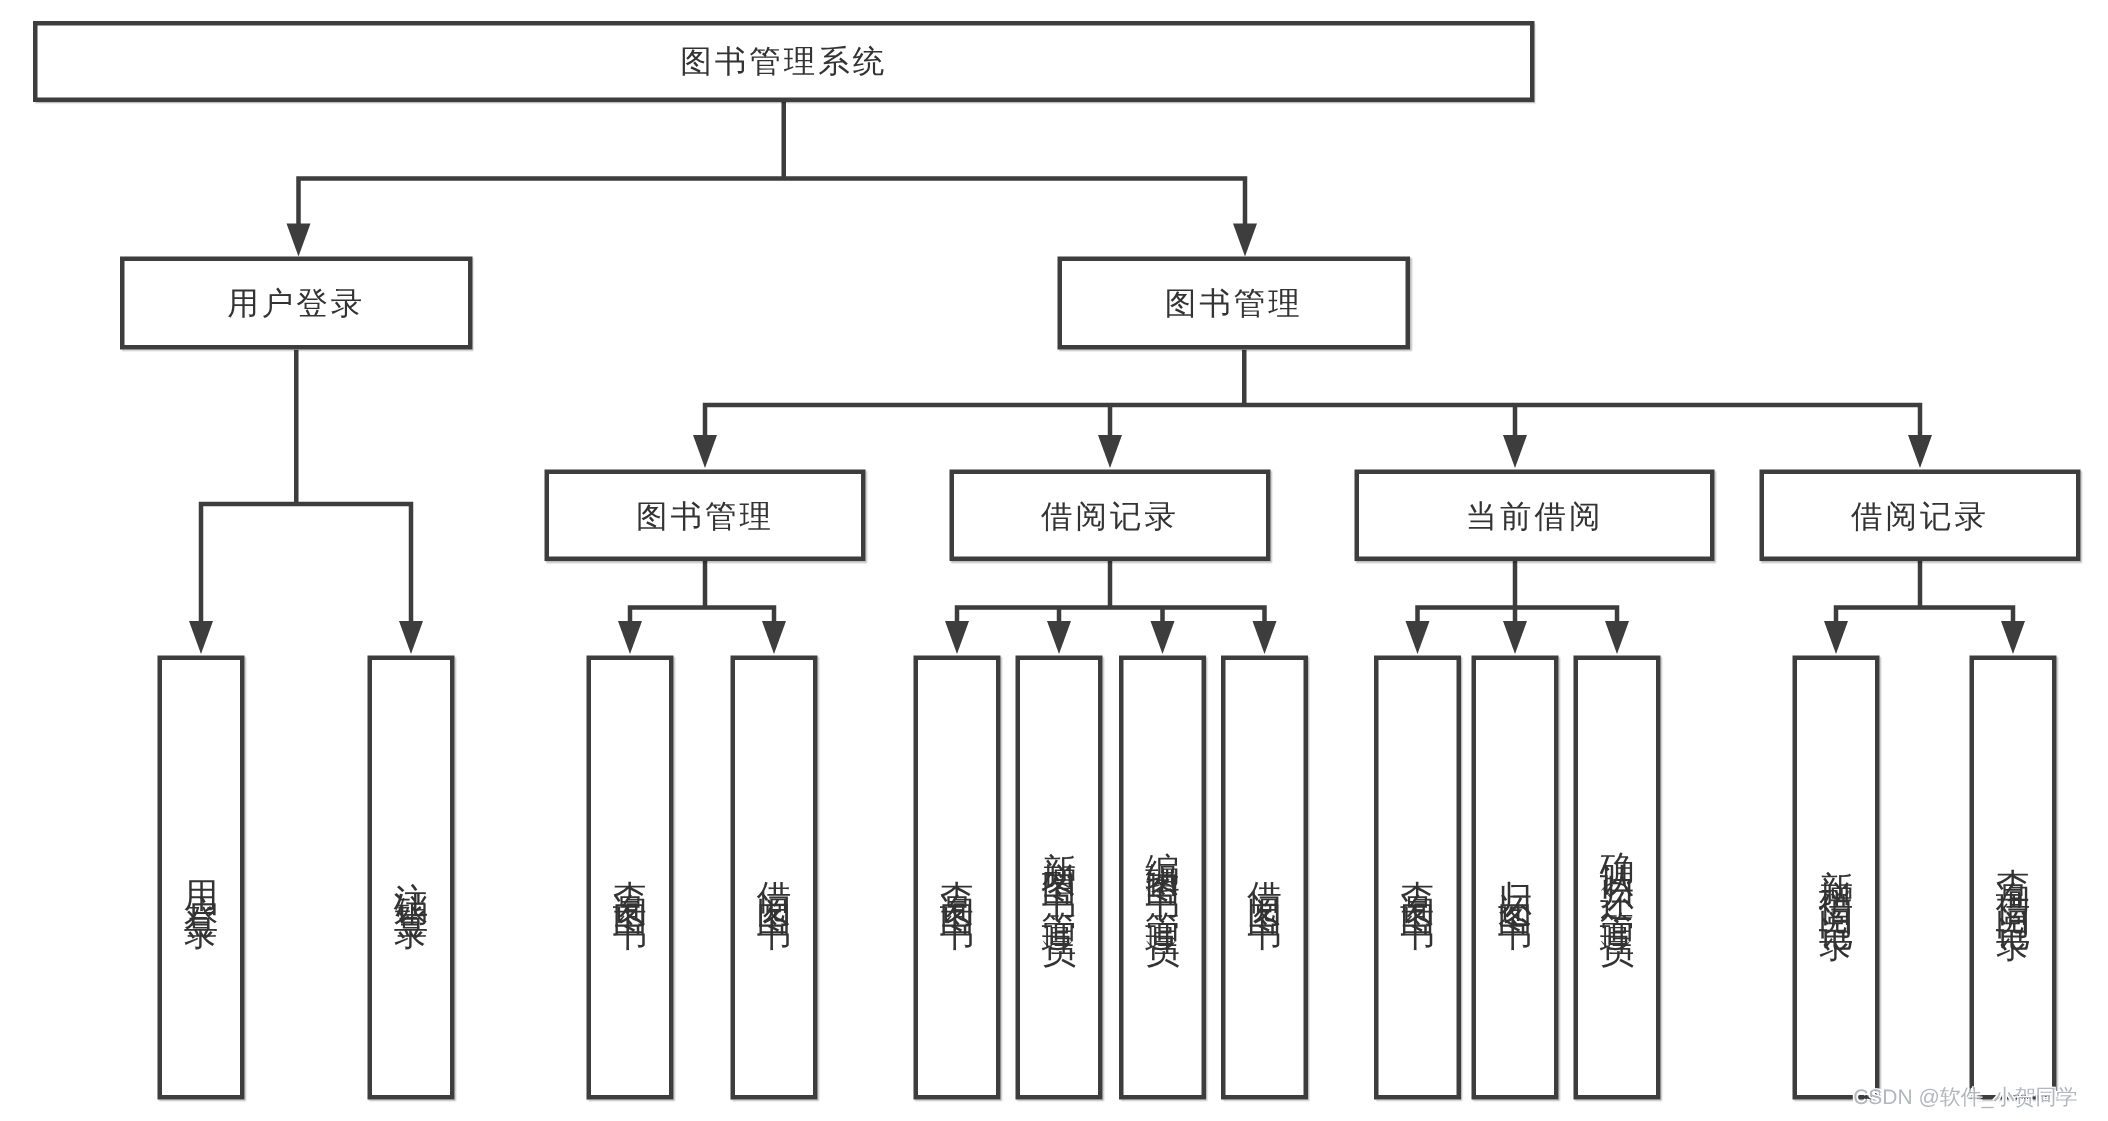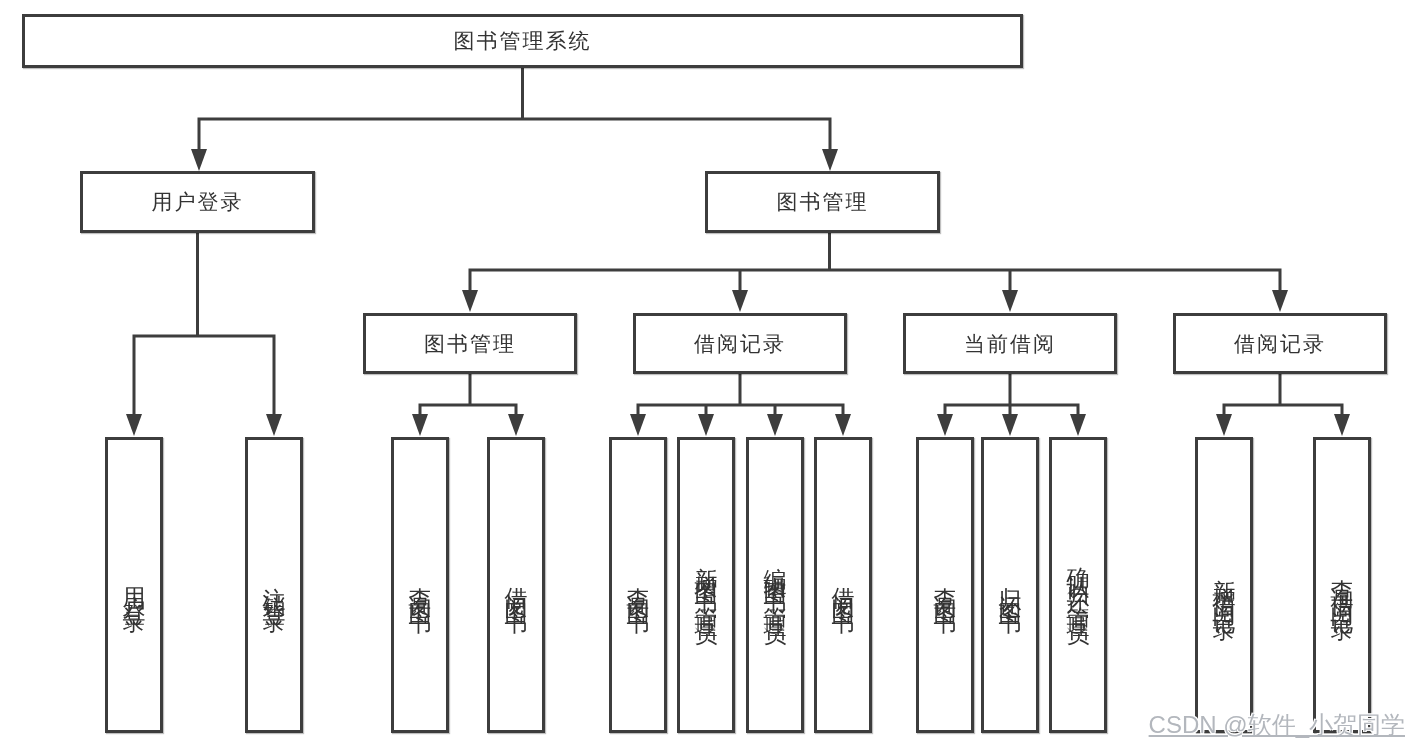--- a/index.html
+++ b/index.html
@@ -42,28 +42,27 @@
   .node.v .lbl {
     writing-mode: vertical-rl;
     text-orientation: mixed;
     font-size: 23px;
     letter-spacing: 8px;
     line-height: 1;
   }
 
   .watermark {
     position: absolute;
-    right: 0;
+    right: 20px;
     bottom: 6px;
-    font-size: 24px;
+    font-size: 14px;
     color: #b3b7bd;
     text-shadow: -1px -1px 0 #ffffff, 1px -1px 0 #ffffff, -1px 1px 0 #ffffff, 1px 1px 0 #ffffff;
     z-index: 5;
     white-space: nowrap;
-    text-decoration: underline;
   }
 </style>
 </head>
 <body>
 
 <div class="canvas">
 
   <svg class="connectors" viewBox="0 0 1405 747" xmlns="http://www.w3.org/2000/svg" fill="none" stroke="#3d3d3d" stroke-width="3">
 
     <path d="M522.5 66 V119 M199 119 H830 M199 117.5 V150 M830 117.5 V150"></path>
@@ -110,21 +109,21 @@
   <div class="node h" style="left:705px; top:171px; width:235px; height:62px;">
     <span class="lbl">图书管理</span>
   </div>
 
   <div class="node h" style="left:363px; top:313px; width:214px; height:61px;">
     <span class="lbl">图书管理</span>
   </div>
   <div class="node h" style="left:633px; top:313px; width:214px; height:61px;">
     <span class="lbl">借阅记录</span>
   </div>
-  <div class="node h" style="left:903px; top:313px; width:214px; height:61px;">
+  <div class="node h" style="left:903px; top:313px; width:240px; height:61px;">
     <span class="lbl">当前借阅</span>
   </div>
   <div class="node h" style="left:1173px; top:313px; width:214px; height:61px;">
     <span class="lbl">借阅记录</span>
   </div>
 
   <div class="node v" style="left:105px; top:437px; width:58px; height:296px;">
     <span class="lbl">用户登录</span>
   </div>
   <div class="node v" style="left:245px; top:437px; width:58px; height:296px;">

